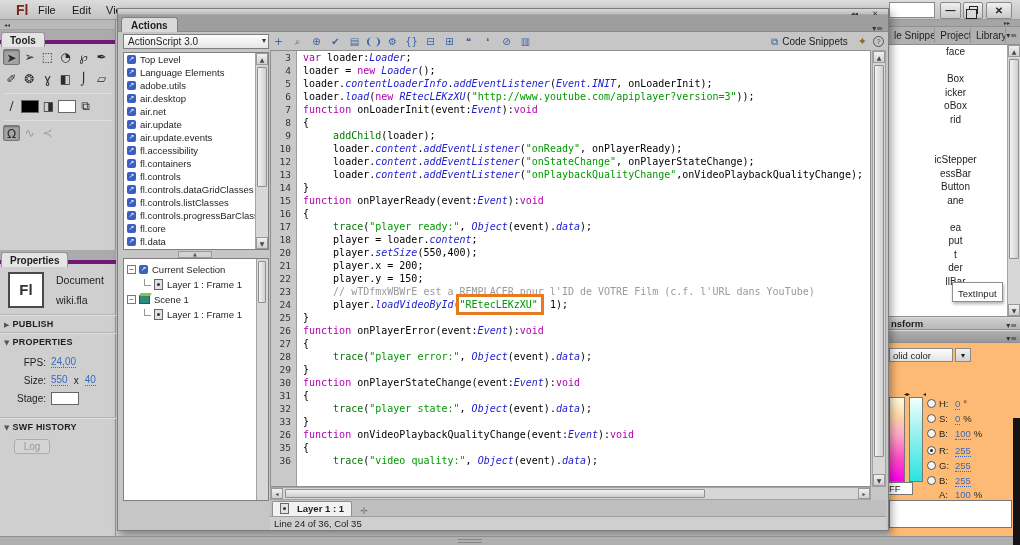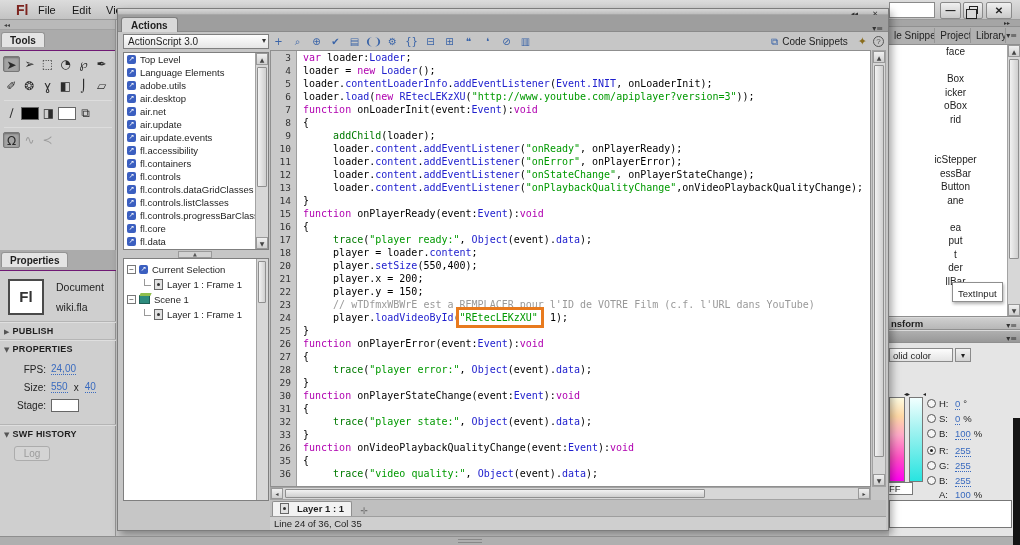--- a/index.html
+++ b/index.html
@@ -14,21 +14,21 @@
   .menu-item { position:absolute; top:4px; font-size:11px; color:#161616; }
   .tb-field { position:absolute; left:889px; top:2px; width:46px; height:16px; background:#FFF; border:1px solid #8A8A8A; }
   .winbtn { position:absolute; top:2px; height:17px; background:linear-gradient(#F0F0F0,#C9C9C9);
     border:1px solid #8A8A8A; border-radius:2px; text-align:center; font-size:10px; font-weight:bold; line-height:15px; color:#222; }
 
   
   .left-col { position:absolute; left:0; top:20px; width:116px; height:516px; background:#CFCFCF; border-right:1px solid #979797; }
   .collapse-strip { height:10px; background:#B9B9B9; font-size:6px; color:#444; padding-left:4px; line-height:10px; border-bottom:1px solid #A2A2A2; }
   .panel-tab { display:inline-block; background:#E4E4E4; border:1px solid #949494; border-bottom:none;
     border-radius:3px 3px 0 0; font-size:10px; font-weight:bold; padding:2px 8px 1px; margin:1px 0 0 1px; }
-  .tab-strip { background:#ABABAB; border-bottom:1px solid #701a75; height:21px; }
+  .tab-strip { background:#ABABAB; border-bottom:4px solid #701a75; height:14px; }
   .tools-body { padding:5px 2px 0 3px; }
   .tool-row { display:flex; align-items:center; gap:1px; margin-bottom:6px; }
   .tool { width:17px; height:16px; text-align:center; font-size:12px; line-height:16px; color:#2B2B2B; border-radius:2px; }
   .tool.sel { background:#A4A4A4; border:1px solid #777; box-shadow:inset 0 1px 2px rgba(0,0,0,.35); }
   .tool.dim { color:#9C9C9C; }
   .swatch { width:18px; height:13px; border:1px solid #666; }
   .tool-sep { height:1px; background:#B6B6B6; border-bottom:1px solid #DDD; margin:4px 1px; }
 
   
   .props { position:absolute; left:0; top:230px; width:116px; }
@@ -86,21 +86,21 @@
   .snippets-btn { display:flex; align-items:center; gap:4px; font-size:10px; color:#222; padding:1px 4px; }
   .help-circ { width:11px; height:11px; border:1px solid #555; border-radius:50%; font-size:8px; line-height:10px; text-align:center; color:#555; }
 
   .code-wrap { position:absolute; left:152px; top:41px; right:17px; bottom:43px; background:#FFF; border:1px solid #8F8F8F; overflow:hidden; }
   .code-line { display:flex; height:13px; }
   .ln { width:26px; flex:none; text-align:right; padding-right:5px; background:#C9C9C9; border-right:1px solid #9E9E9E;
     font:9.5px/13px "DejaVu Sans Mono",monospace; color:#333; }
   .ct { white-space:pre; font:10px/13px "DejaVu Sans Mono",monospace; padding-left:6px; color:#000; }
   .gut-fill { position:absolute; left:0; top:0; bottom:0; width:26px; background:#C9C9C9; border-right:1px solid #9E9E9E; z-index:0; }
   .code-lines { position:relative; z-index:1; }
-  .tok-k{color:#B000B0;} .tok-i{color:#2121CE;} .tok-s{color:#009900;} .tok-g{color:#007A00;} .tok-c{color:#999999;} .tok-p{color:#000;}
+  .tok-k{color:#B000B0;} .tok-i{color:#2121CE;font-style:italic;} .tok-s{color:#009900;} .tok-g{color:#007A00;} .tok-c{color:#999999;} .tok-p{color:#000;}
   .tok-hl{color:#009900; position:relative;}
   .tok-hl::after{content:""; position:absolute; left:-4px; top:-5px; right:-6px; bottom:-5px; border:3px solid #E87A1E; z-index:3;}
 
   .code-vscroll { position:absolute; right:2px; top:41px; bottom:43px; width:14px; background:#D7D7D7; border:1px solid #A3A3A3; }
   .code-hscroll { position:absolute; left:152px; right:17px; bottom:30px; height:13px; background:#D7D7D7; border:1px solid #A3A3A3; }
   .sb-btn-h { position:absolute; top:0; width:12px; height:11px; background:linear-gradient(#F0F0F0,#CFCFCF); border:1px solid #999; font-size:6px; text-align:center; line-height:10px; color:#444; }
   .sb-thumb-h { position:absolute; top:1px; height:9px; background:linear-gradient(#F2F2F2,#CFCFCF); border:1px solid #8F8F8F; border-radius:1px; }
 
   .script-tabbar { position:absolute; left:152px; right:2px; bottom:13px; height:17px; background:#BFBFBF; border-bottom:1px solid #9E9E9E; }
   .script-tab { display:inline-flex; align-items:center; gap:4px; background:#F2F2F2; border:1px solid #8F8F8F; border-bottom:none;
@@ -116,21 +116,21 @@
   .dock-menu { margin-left:auto; font-size:8px; color:#333; padding-right:3px; }
   .comp-list { position:relative; height:272px; background:#FFF; border-bottom:1px solid #8F8F8F; overflow:hidden; }
   .comp-row { height:13.5px; font-size:10px; line-height:13.5px; padding-left:2px; color:#222; white-space:nowrap;text-align:center; }
   .tooltip { position:absolute; left:63px; top:264px; background:#FFF; border:1px solid #8F8F8F; box-shadow:1px 2px 3px rgba(0,0,0,.3);
     font-size:9.5px; padding:5px 5px 2px; z-index:30;text-align:right; }
   .dock-header { height:13px; background:linear-gradient(#CFCFCF,#B7B7B7); border-top:1px solid #DADADA; border-bottom:1px solid #8F8F8F;
     font-size:9.5px; font-weight:bold; line-height:12px; padding-left:2px; position:relative; }
   .dock-header.dark { background:linear-gradient(#AFAFAF,#989898); }
   .dh-menu { position:absolute; right:3px; top:2px; font-size:8px; color:#333; font-weight:normal; }
 
-  .color-panel { position:relative; height:196px; background:#e5e5e5; }
+  .color-panel { position:relative; height:196px; background:#fdba74; }
   .fill-select { position:absolute; left:0px; top:5px; width:64px; height:14px; background:linear-gradient(#FDFDFD,#E4E4E4); border:1px solid #8A8A8A; font-size:9.5px; padding:1px 3px; white-space:nowrap; overflow:hidden; }
   .fill-dd { position:absolute; left:66px; top:5px; width:16px; height:14px; background:linear-gradient(#F2F2F2,#D2D2D2); border:1px solid #8A8A8A; font-size:8px; text-align:center; line-height:13px; }
   .strip { position:absolute; top:54px; height:85px; border:1px solid #777; }
   .strip.rainbow { left:0px; width:16px; background:linear-gradient(#FFFDE2,#FFD9A6 22%,#FFA8C8 45%,#FF4FC4 72%,#FF00F0 100%); }
   .strip.cyan { left:20px; width:14px; background:linear-gradient(#F2FFFF,#9FF2F0 40%,#28E4E0 100%); }
   .marker { position:absolute; top:47px; font-size:6px; color:#222; }
   .crow { position:absolute; left:38px; right:2px; height:13px; display:flex; align-items:center; font-size:9.5px; }
   .radio { width:9px; height:9px; border:1px solid #555; border-radius:50%; background:#F5F5F5; margin-right:3px; position:relative; flex:none; }
   .radio.sel::after { content:""; position:absolute; left:2px; top:2px; width:3px; height:3px; background:#222; border-radius:50%; }
   .clabel { width:14px; }
@@ -394,24 +394,20 @@
         </div>
         <div class="code-line">
           <span class="ln">9</span>
           <span class="ct"><span class="tok-p">     </span><span class="tok-g">addChild</span><span class="tok-p">(loader);</span></span>
         </div>
         <div class="code-line">
           <span class="ln">10</span>
           <span class="ct"><span class="tok-p">     loader.</span><span class="tok-i">content</span><span class="tok-p">.</span><span class="tok-i">addEventListener</span><span class="tok-p">(</span><span class="tok-s">"onReady"</span><span class="tok-p">, onPlayerReady);</span></span>
         </div>
         <div class="code-line">
-          <span class="ln">11</span>
-          <span class="ct"><span class="tok-p">     loader.</span><span class="tok-i">content</span><span class="tok-p">.</span><span class="tok-i">addEventListener</span><span class="tok-p">(</span><span class="tok-s">"onError"</span><span class="tok-p">, onPlayerError);</span></span>
-        </div>
-        <div class="code-line">
           <span class="ln">12</span>
           <span class="ct"><span class="tok-p">     loader.</span><span class="tok-i">content</span><span class="tok-p">.</span><span class="tok-i">addEventListener</span><span class="tok-p">(</span><span class="tok-s">"onStateChange"</span><span class="tok-p">, onPlayerStateChange);</span></span>
         </div>
         <div class="code-line">
           <span class="ln">13</span>
           <span class="ct"><span class="tok-p">     loader.</span><span class="tok-i">content</span><span class="tok-p">.</span><span class="tok-i">addEventListener</span><span class="tok-p">(</span><span class="tok-s">"onPlaybackQualityChange"</span><span class="tok-p">,onVideoPlaybackQualityChange);</span></span>
         </div>
         <div class="code-line">
           <span class="ln">14</span>
           <span class="ct"><span class="tok-p">}</span></span>

